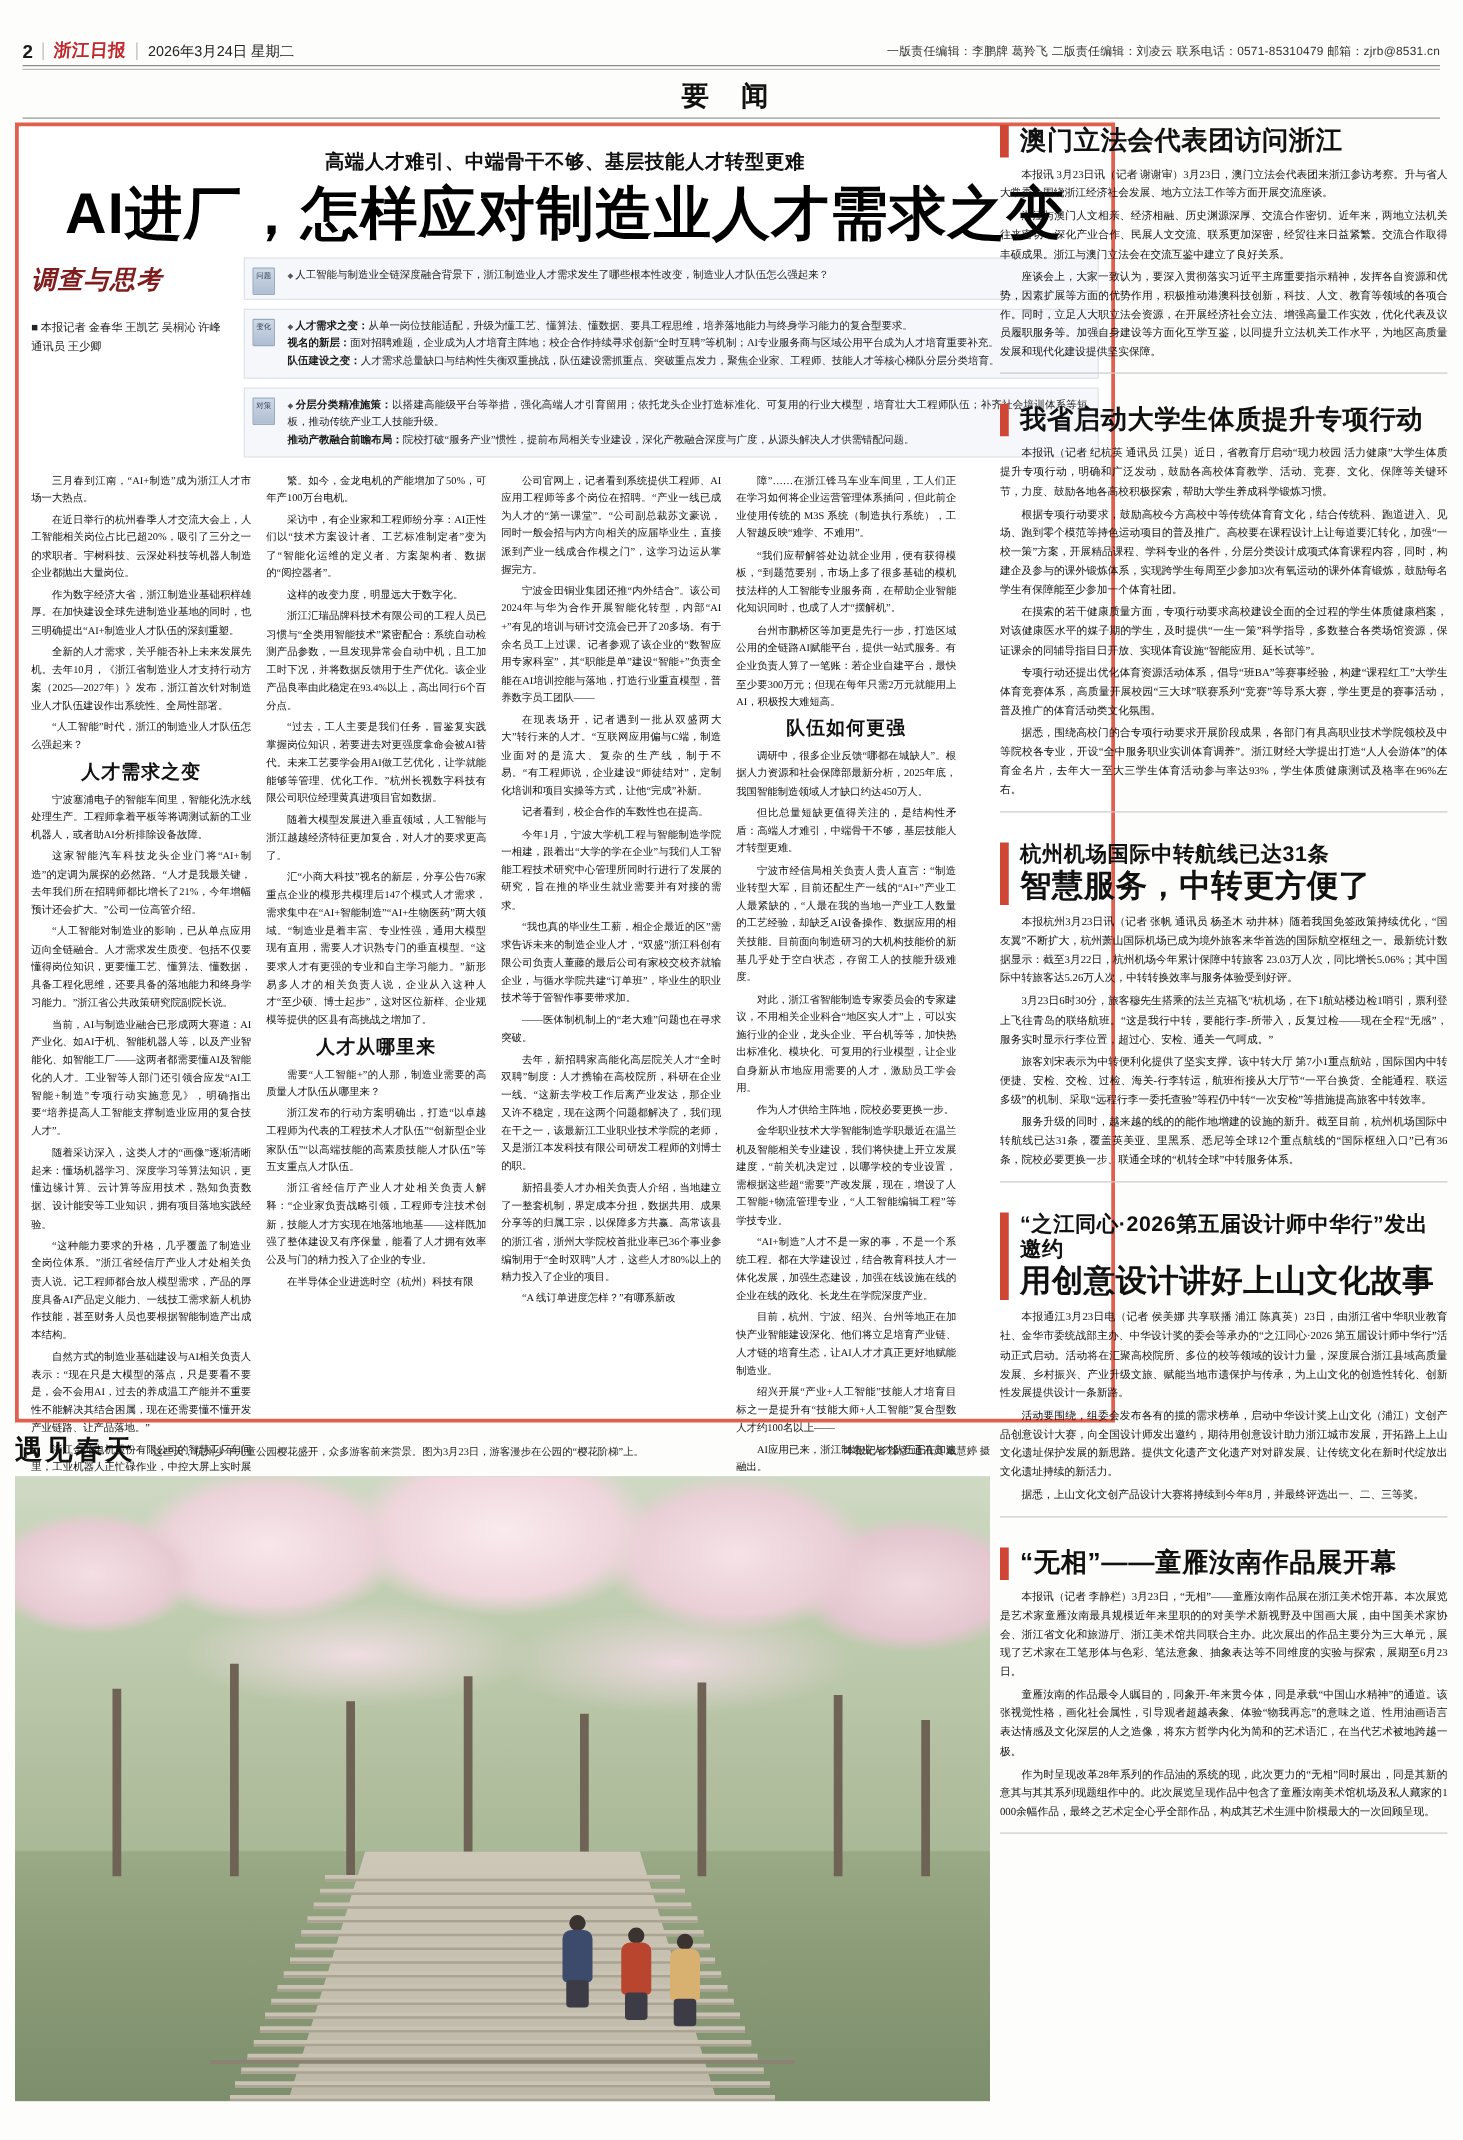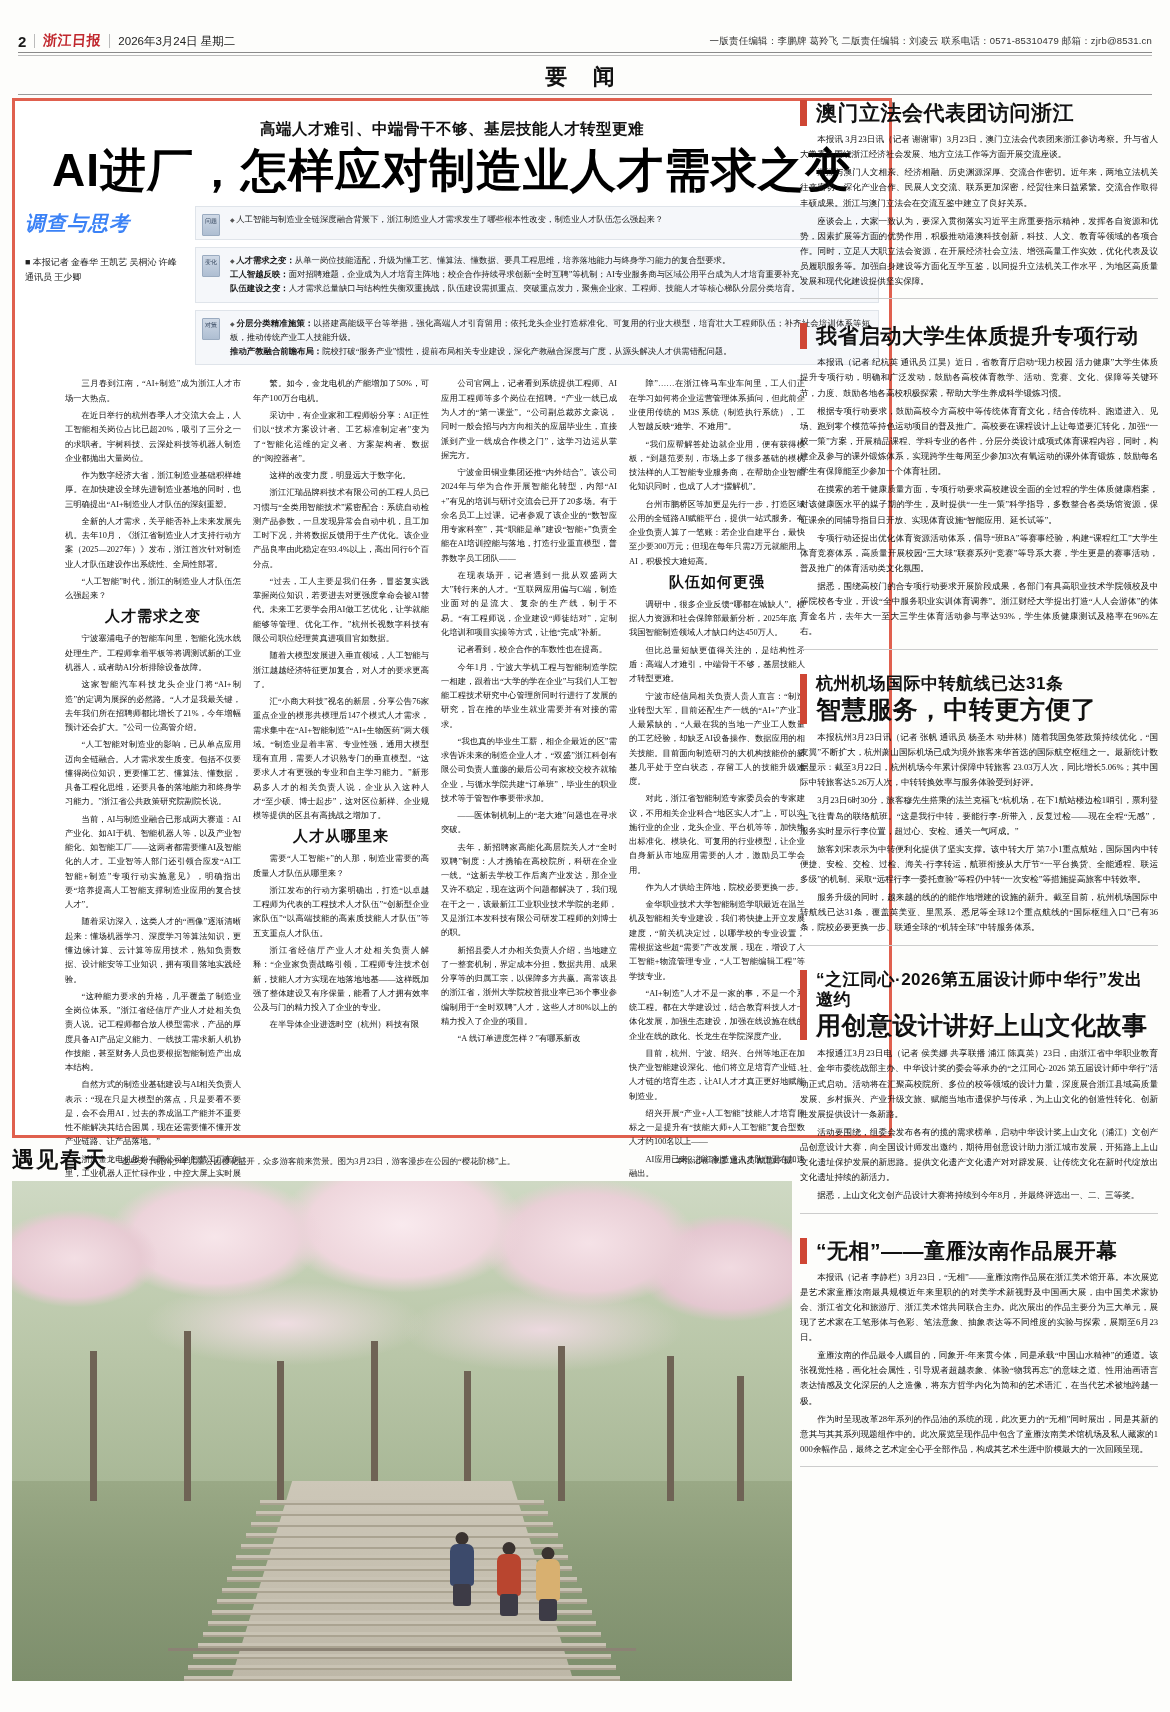--- a/index.html
+++ b/index.html
@@ -69,21 +69,21 @@
     text-align:center;
     font-size:46px; font-weight:bold; letter-spacing:1px;
     margin-top:6px; line-height:1.05; color:#000;
     font-family:"Liberation Sans",sans-serif;
     white-space:nowrap;
   }
 
   .sub-row { display:flex; margin-top:12px; gap:10px; }
   .tag-box { width:160px; padding-top:4px; flex:0 0 160px;}
   .tag-title {
-    color:#3b82f6; font-size:20px; font-weight:bold; font-style:italic;
+    color:#7f1d1d; font-size:20px; font-weight:bold; font-style:italic;
     letter-spacing:1px; font-family:"Liberation Sans",sans-serif;
   }
   .tag-byline {
     margin-top:18px; font-size:9px; line-height:1.6; color:#222;
   }
 
   
   .cards { flex:1; display:flex; flex-direction:column; gap:7px; }
   .card {
     background:#f5f7fa; border:0.5px solid #dfe4ea;
@@ -103,21 +103,21 @@
   }
   .card p b { font-weight:bold; }
   .card p::before { content:"◆ "; font-size:6px; color:#555; }
   .card p.cont::before { content:""; }
 
   
   .body-cols {
     display:flex; gap:12px; margin-top:12px; height:672px;
   }
   .bcol { flex:1; position:relative; }
-  .bcol.c1 { flex:0 0 176px;margin-left:40px; }
+  .bcol.c1 { flex:0 0 176px; }
   .bcol.c2 { flex:0 0 176px; }
   .bcol.c3 { flex:0 0 176px; }
   .bcol.c4 { flex:0 0 176px; }
   .sec-head {
     text-align:center; font-size:15px; font-weight:bold;
     font-family:"Liberation Sans",sans-serif;
     margin:4px 0 6px 0; letter-spacing:1px;
   }
   .ptext {
     font-size:8.3px; line-height:1.72; text-align:justify;
@@ -233,21 +233,21 @@
     </div>
 
     <div class="cards">
       <div class="card">
         <div class="card-chip">问题</div>
         <p>人工智能与制造业全链深度融合背景下，浙江制造业人才需求发生了哪些根本性改变，制造业人才队伍怎么强起来？</p>
       </div>
       <div class="card">
         <div class="card-chip">变化</div>
         <p><b>人才需求之变：</b><span>从单一岗位技能适配，升级为懂工艺、懂算法、懂数据、要具工程思维，培养落地能力与终身学习能力的复合型要求。</span></p>
-        <p class="cont"><b>工人智越反映：</b><span>面对招聘难题，企业成为人才培育主阵地；校企合作持续寻求创新“全时互聘”等机制；AI专业服务商与区域公用平台成为人才培育重要补充。</span></p>
+        <p class="cont"><b>视名的新层：</b><span>面对招聘难题，企业成为人才培育主阵地；校企合作持续寻求创新“全时互聘”等机制；AI专业服务商与区域公用平台成为人才培育重要补充。</span></p>
         <p class="cont"><b>队伍建设之变：</b><span>人才需求总量缺口与结构性失衡双重挑战，队伍建设需抓重点、突破重点发力，聚焦企业家、工程师、技能人才等核心梯队分层分类培育。</span></p>
       </div>
       <div class="card">
         <div class="card-chip">对策</div>
         <p><b>分层分类精准施策：</b><span>以搭建高能级平台等举措，强化高端人才引育留用；依托龙头企业打造标准化、可复用的行业大模型，培育壮大工程师队伍；补齐社会培训体系等短板，推动传统产业工人技能升级。</span></p>
         <p class="cont"><b>推动产教融合前瞻布局：</b><span>院校打破“服务产业”惯性，提前布局相关专业建设，深化产教融合深度与广度，从源头解决人才供需错配问题。</span></p>
       </div>
     </div>
   </div>
 

